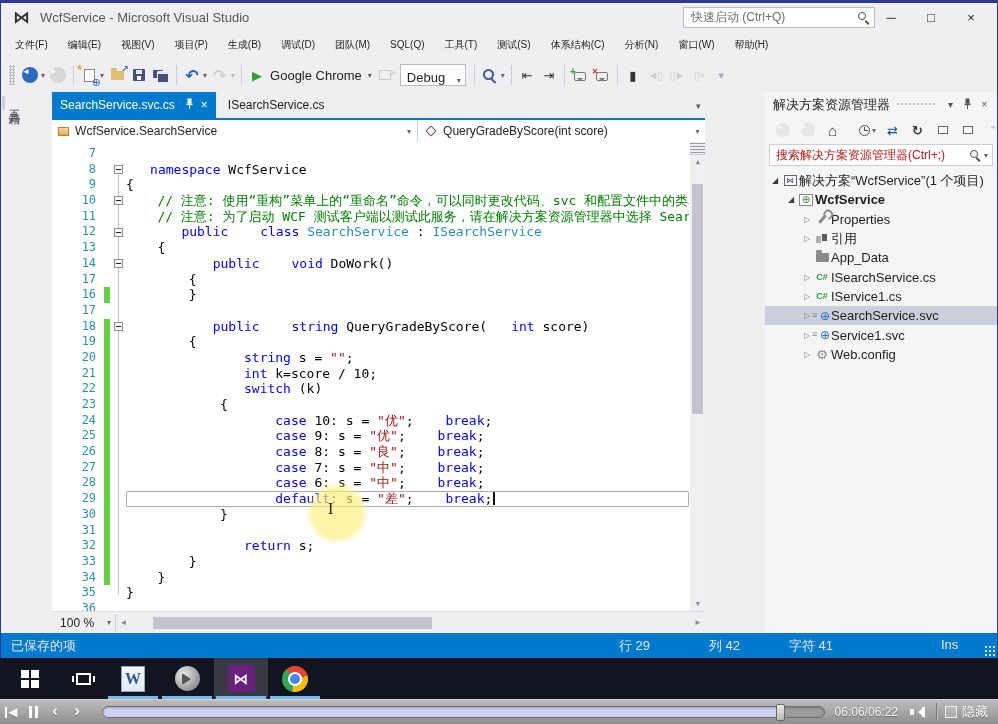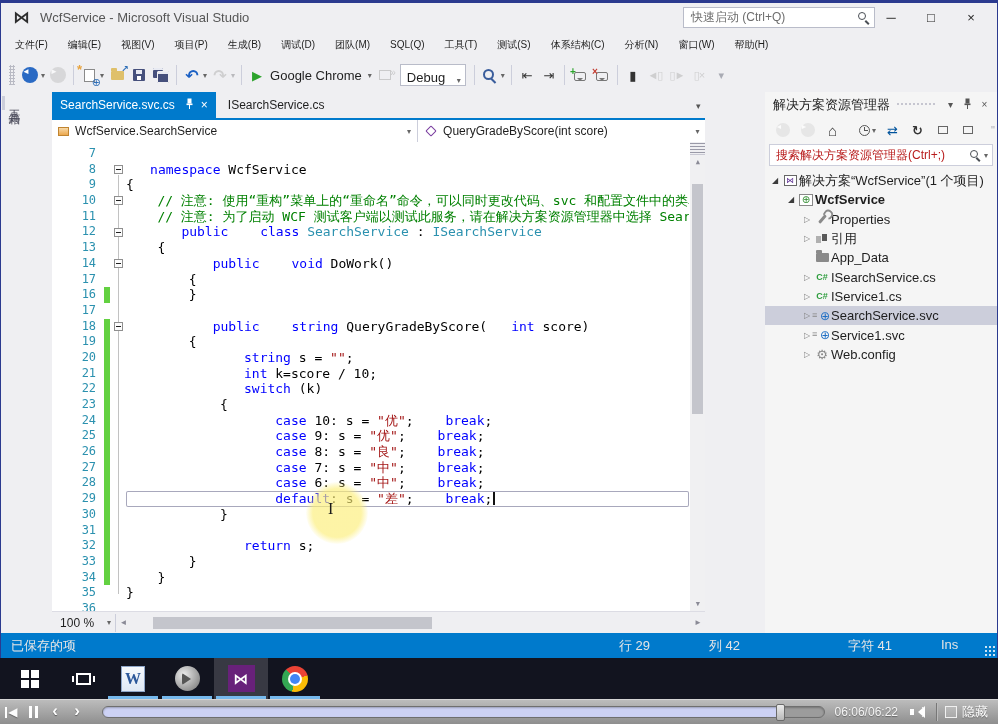--- a/index.html
+++ b/index.html
@@ -620,21 +620,21 @@
               <span class="tlabel">Web.config</span>
             </div>
           </div>
       </div>
     </div>
 
     <div class="statusbar" style="background: rgb(0, 122, 204);">
       <span class="sb-item" style="left:10px">已保存的项</span>
       <span class="sb-item" style="left:618px">行 29</span>
       <span class="sb-item" style="left:708px">列 42</span>
-      <span class="sb-item" style="left:847px">字符 41</span>
+      <span class="sb-item" style="left:788px">字符 41</span>
       <span class="sb-item" style="left:940px">Ins</span>
       <span class="sb-grip"></span>
     </div>
   </div>
 
   <div class="taskbar" style="background: rgb(18, 20, 31);">
       <div class="tb-cell start">
         <span class="win-logo">
           <span></span>
           <span></span>

